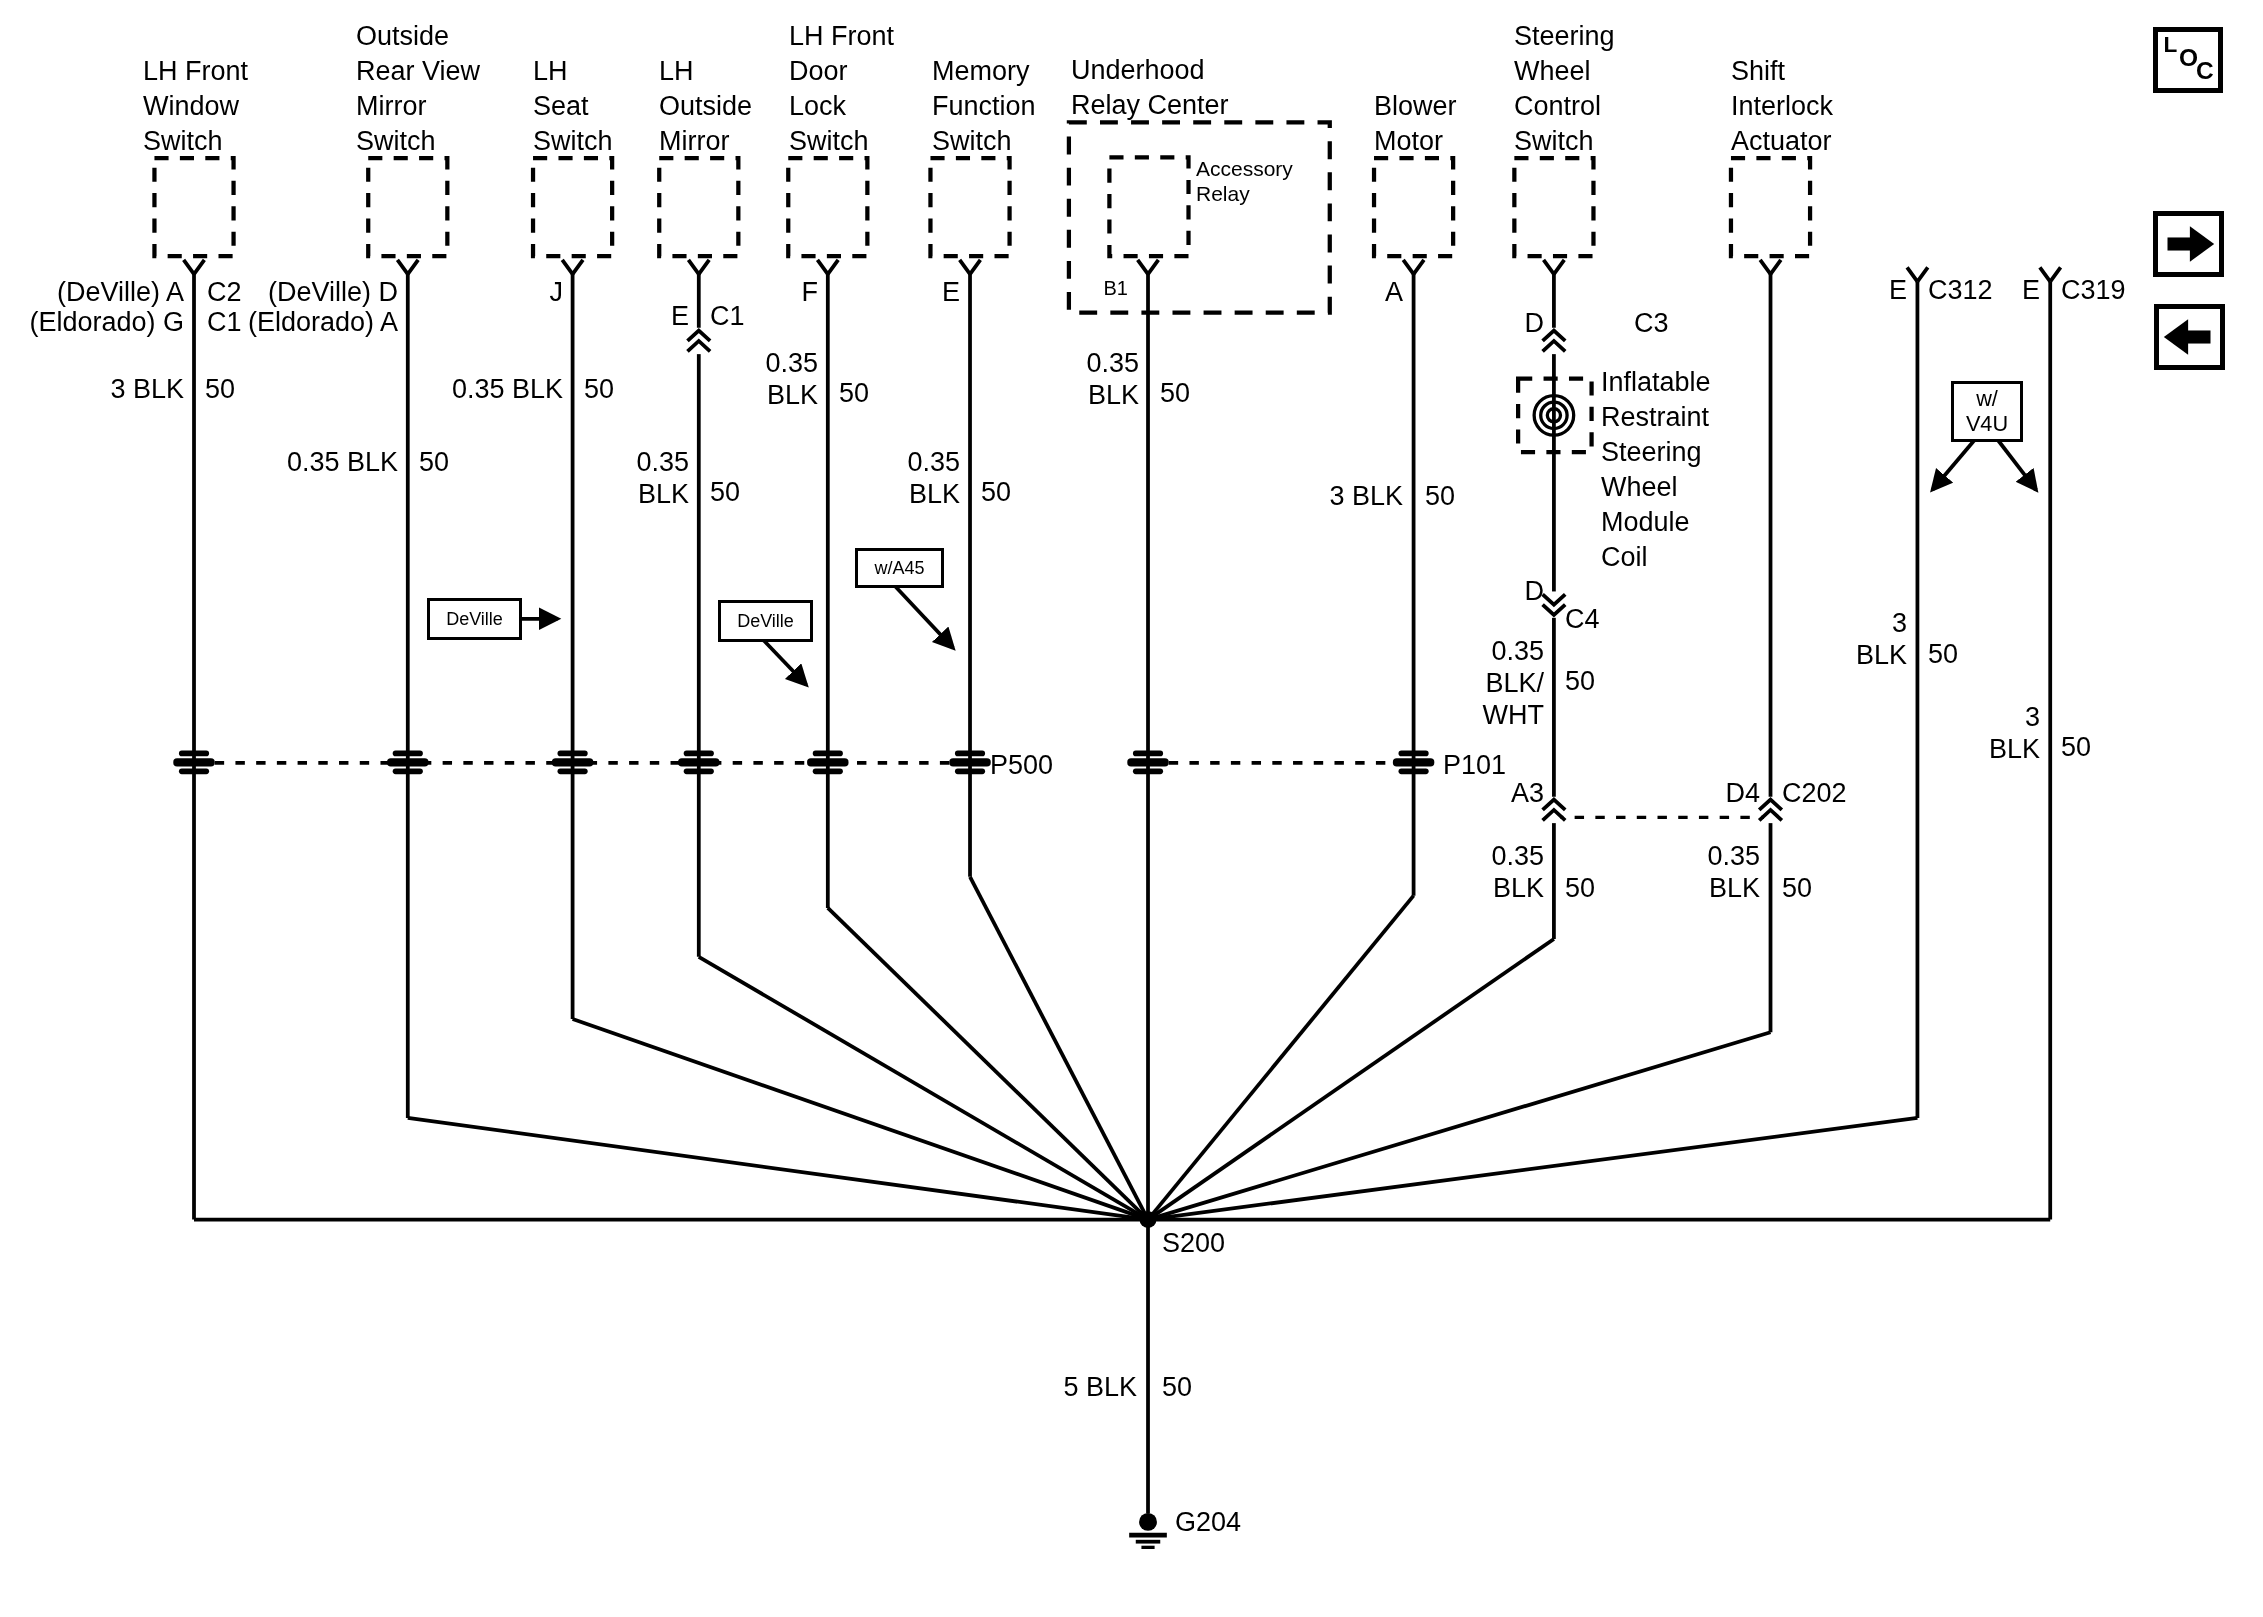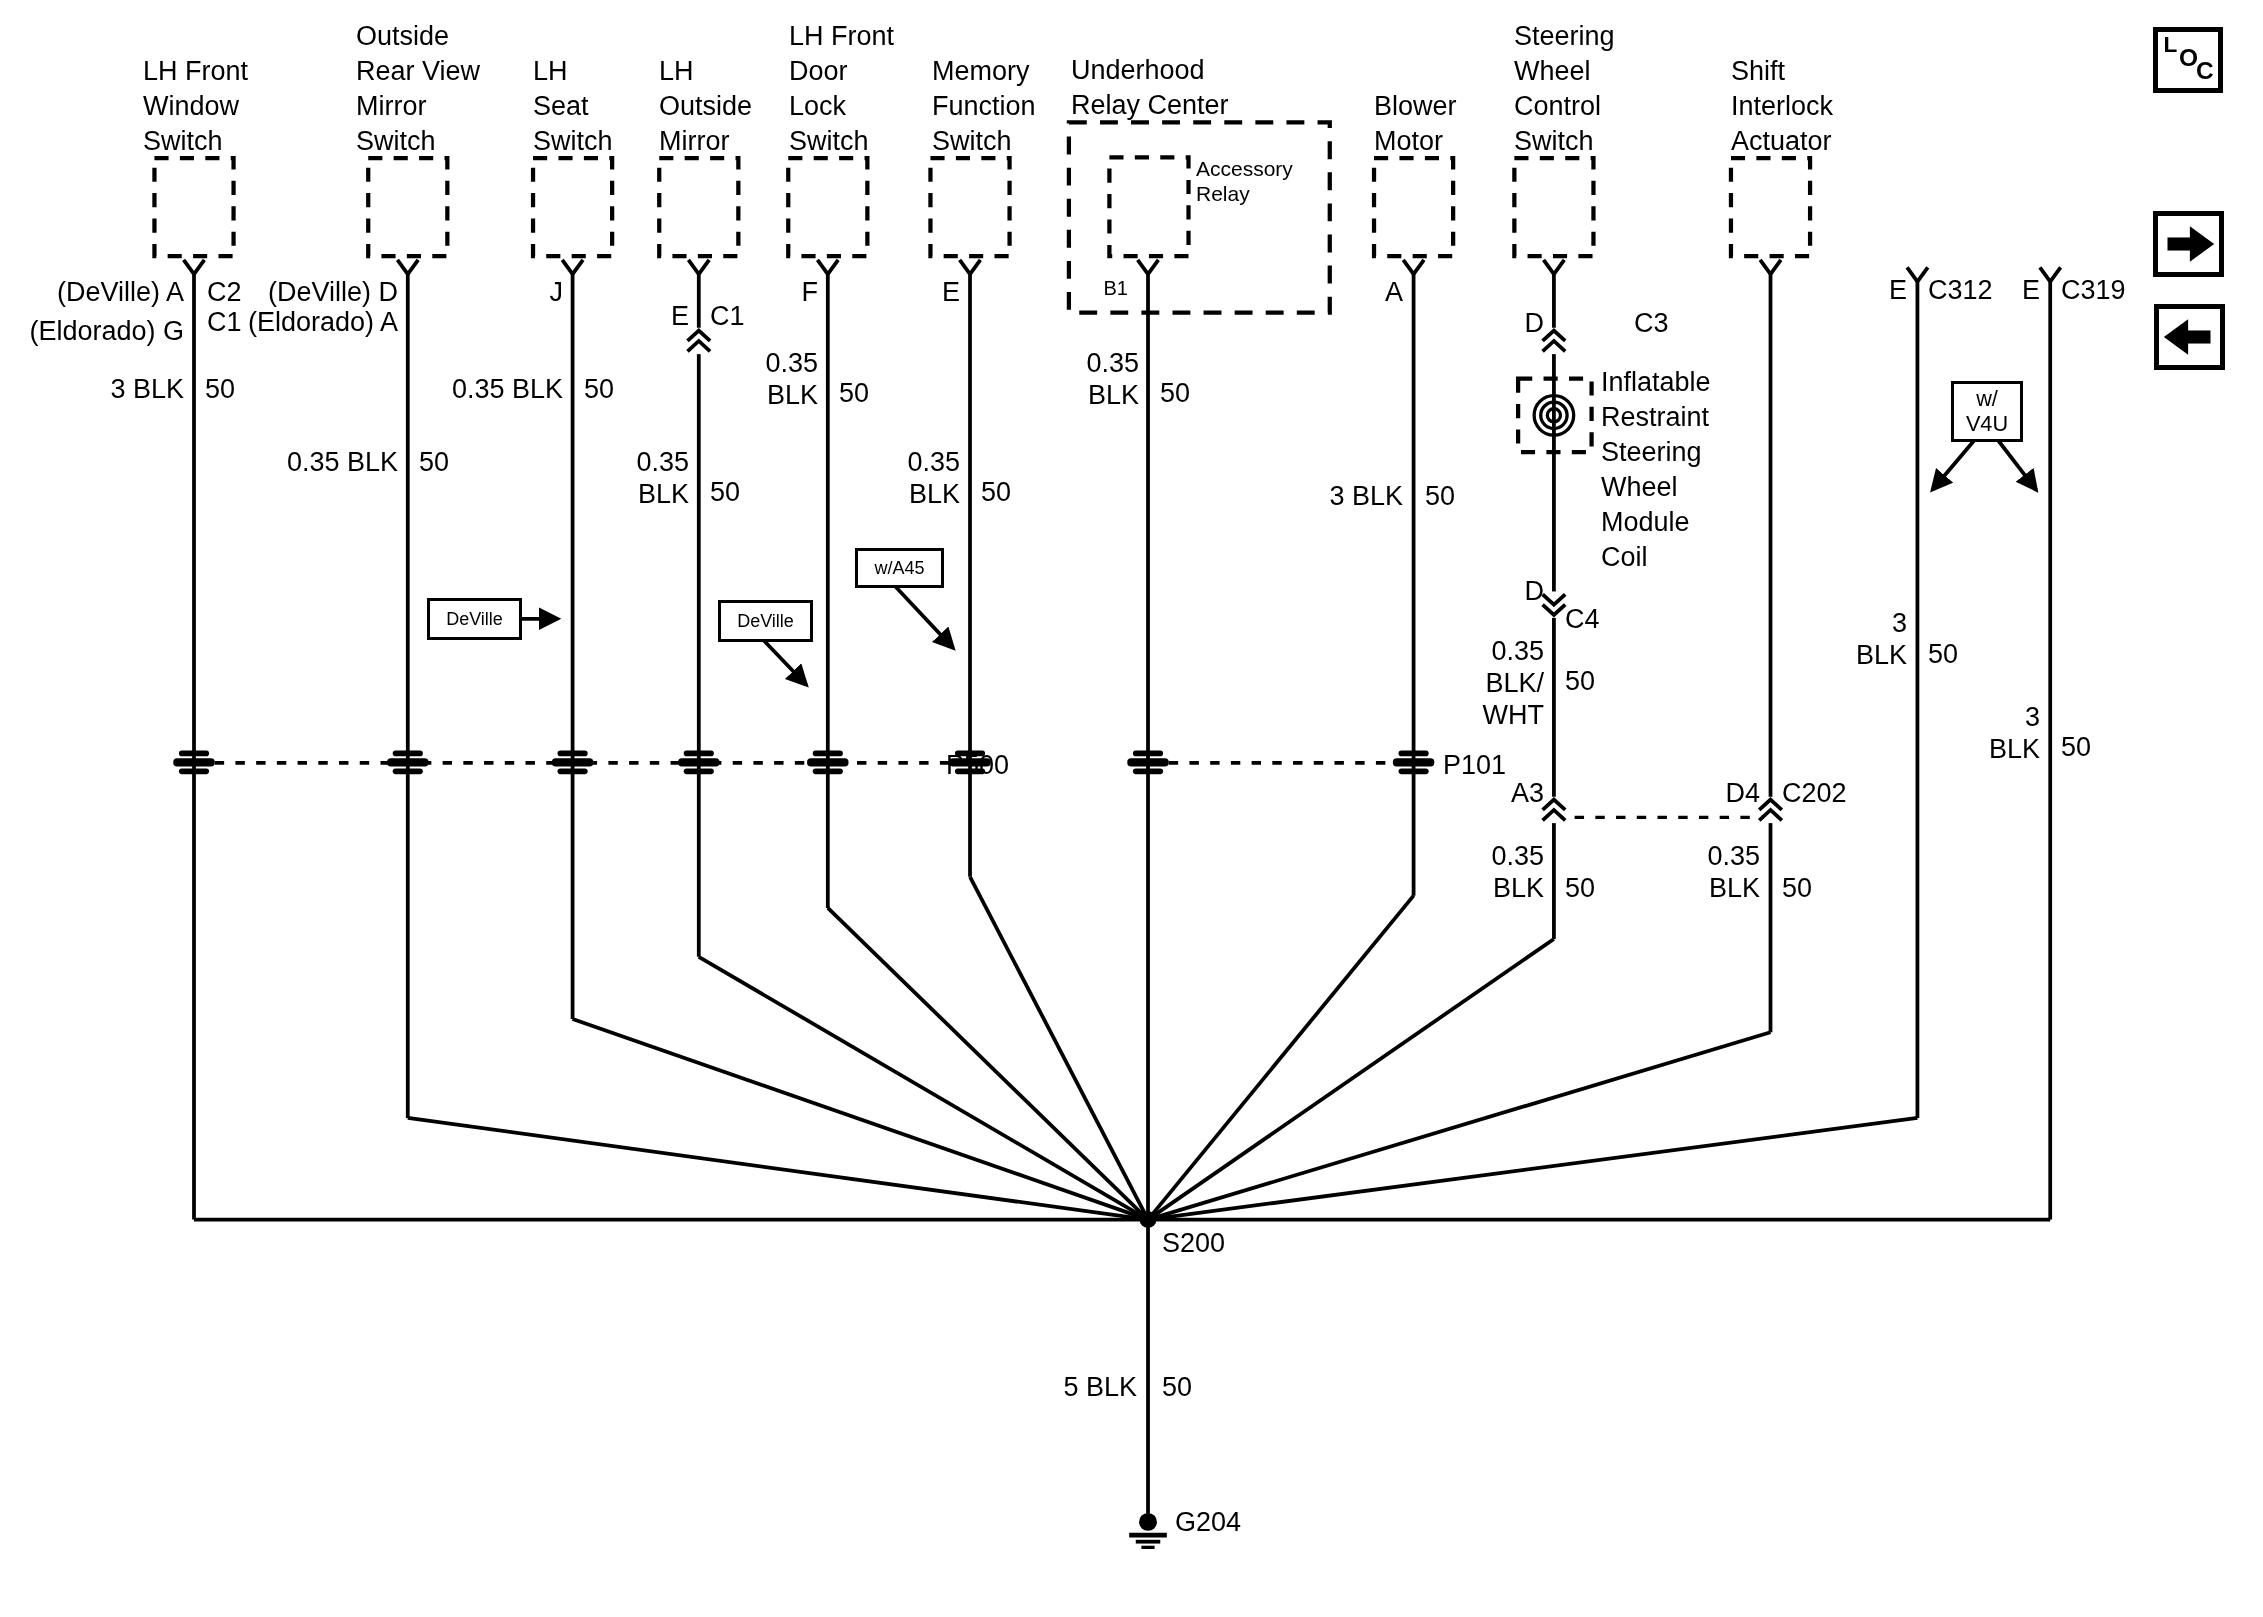--- a/index.html
+++ b/index.html
@@ -207,21 +207,21 @@
 Relay</div>
   <div class="lbl ttl" style="left:1601px;top:365px;">Inflatable
 Restraint
 Steering
 Wheel
 Module
 Coil</div>
 
   <div class="lbl r" style="left:15px;top:275px;">(DeVille) A</div>
   <div class="lbl" style="left:207px;top:275px;">C2</div>
-  <div class="lbl r" style="left:15px;top:305px;margin-top:9px;">(Eldorado) G</div>
+  <div class="lbl r" style="left:15px;top:305px;">(Eldorado) G</div>
   <div class="lbl" style="left:207px;top:305px;">C1</div>
 
   <div class="lbl r" style="left:229px;top:275px;">(DeVille) D</div>
   <div class="lbl r" style="left:229px;top:305px;">(Eldorado) A</div>
 
   <div class="lbl r" style="left:394px;top:275px;">J</div>
 
   <div class="lbl r" style="left:520px;top:299px;">E</div>
   <div class="lbl" style="left:710px;top:299px;">C1</div>
 
@@ -287,21 +287,21 @@
   <div class="lbl r t" style="left:1738px;top:607px;">3
 BLK</div>
   <div class="lbl t" style="left:1928px;top:638px;">50</div>
   <div class="lbl r t" style="left:1871px;top:701px;">3
 BLK</div>
   <div class="lbl t" style="left:2061px;top:731px;">50</div>
 
   <div class="lbl r t" style="left:968px;top:1371px;">5 BLK</div>
   <div class="lbl t" style="left:1162px;top:1371px;">50</div>
 
-  <div class="lbl" style="left:946px;top:748px;">P500</div>
+  <div class="lbl" style="left:990px;top:748px;">P500</div>
   <div class="lbl" style="left:1443px;top:748px;">P101</div>
   <div class="lbl" style="left:1162px;top:1226px;">S200</div>
   <div class="lbl" style="left:1175px;top:1505px;">G204</div>
 
   <div class="ann" style="left:427px;top:598px;width:89px;height:36px;">DeVille</div>
   <div class="ann" style="left:718px;top:600px;width:89px;height:36px;">DeVille</div>
   <div class="ann" style="left:855px;top:548px;width:83px;height:34px;">w/A45</div>
   <div class="ann" style="left:1951px;top:381px;width:66px;height:55px;font-size:21.7px;">w/
 V4U</div>
 

